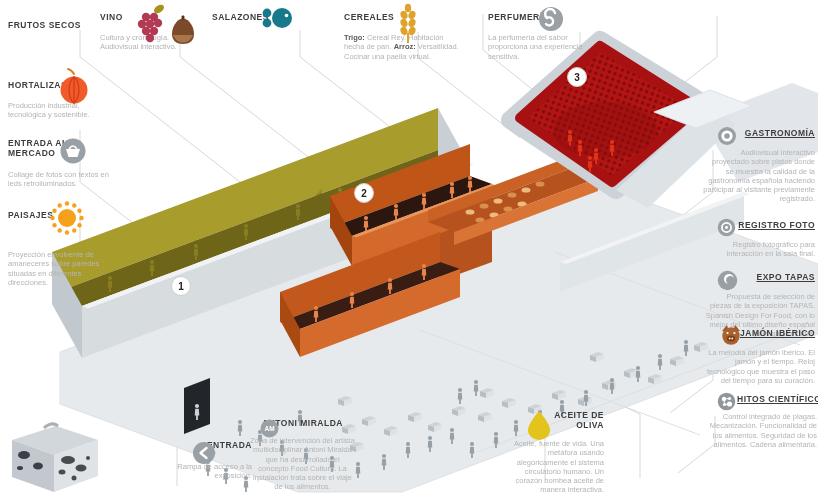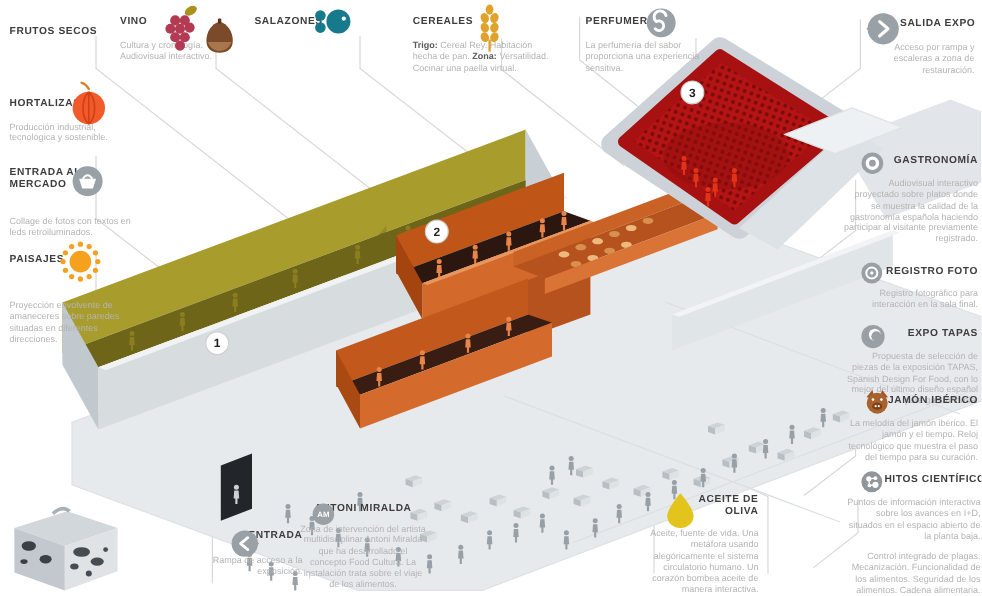--- a/index.html
+++ b/index.html
@@ -5,39 +5,39 @@
   html,body{margin:0;padding:0;background:#fff;}
   #stage{position:relative;width:818px;height:497px;background:#fff;overflow:hidden;
          font-family:"Liberation Sans",sans-serif;}
   #scene{position:absolute;left:0;top:0;}
   .lb{position:absolute;}
   .t{font-size:8.5px;font-weight:bold;letter-spacing:.5px;color:#3d3d3d;line-height:10px;white-space:nowrap;}
   .d{font-size:7.5px;color:#b4b4b4;line-height:9.3px;margin-top:11px;}
   .d b{color:#5a5a5a;font-weight:bold;}
   .ic{position:absolute;display:block;}
   .rc{left:703px;width:112px;text-align:right;}
-  .rc .t{padding-left:34px;margin-top:2px;}
+  .rc .t{padding-left:34px;margin-top:2px;text-decoration:underline;}
   .rc .d{margin-top:10px;}
   .rc .ic{left:14px;top:0;}
   #lb-frutos{left:8px;top:20px;width:150px}    #lb-frutos .d{width:108px}    #lb-frutos .ic{left:158px;top:-7px}
   #lb-vino{left:100px;top:12px}                #lb-vino .d{width:100px}      #lb-vino .ic{left:32px;top:-10px}
   #lb-salazones{left:212px;top:12px}           #lb-salazones .d{width:122px} #lb-salazones .ic{left:47px;top:-7px}
   #lb-cereales{left:344px;top:12px}            #lb-cereales .d{width:116px}  #lb-cereales .ic{left:55px;top:-9px}
   #lb-perfumeria{left:488px;top:12px}          #lb-perfumeria .d{width:98px} #lb-perfumeria .ic{left:49px;top:-7px}
   #lb-salida{left:716px;top:14px;width:96px;text-align:right} #lb-salida .t{padding-left:34px} #lb-salida .ic{left:2px;top:-6px}
   #lb-hortalizas{left:8px;top:80px}            #lb-hortalizas .d{width:106px} #lb-hortalizas .ic{left:47px;top:-13px}
   #lb-mercado{left:8px;top:138px}              #lb-mercado .t{width:66px;white-space:normal}
-                                               #lb-mercado .d{width:102px;margin-top:22px} #lb-mercado .ic{left:50px;top:-1px}
+                                               #lb-mercado .d{width:102px;margin-top:12px} #lb-mercado .ic{left:50px;top:-1px}
   #lb-paisajes{left:8px;top:210px}             #lb-paisajes .d{width:112px;margin-top:30px} #lb-paisajes .ic{left:40px;top:-11px}
   #lb-gastronomia{top:126px}  #lb-registro{top:218px}  #lb-expotapas{top:270px}
   #lb-jamon{top:326px}        #lb-jamon .ic{left:16px;top:-3px}
   #lb-hitos{top:392px;width:114px}  #lb-hitos .d2{margin-top:8px}
   #lb-entrada{left:158px;top:440px;width:94px;text-align:right}  #lb-entrada .ic{left:34px;top:-1px} #lb-entrada .d{margin-top:12px}
   #lb-miralda{left:250px;top:418px;width:105px;text-align:center} #lb-miralda .ic{left:10px;top:1px}  #lb-miralda .d{margin-top:8px}
-  #lb-aceite{left:540px;top:406px;width:92px;text-align:right}   #lb-aceite .ic{left:14px;top:3px}
+  #lb-aceite{left:512px;top:406px;width:92px;text-align:right}   #lb-aceite .ic{left:14px;top:3px}
   #lb-aceite .t,#lb-tortilla .t{display:inline-block;white-space:normal;width:54px;margin-top:4px}
   #lb-aceite .d,#lb-tortilla .d{margin-top:7px}
   #lb-tortilla{left:616px;top:406px;width:92px;text-align:right} #lb-tortilla .ic{left:10px;top:1px}
 </style>
 </head>
 <body>
 
 <div id="stage">
 
 <svg id="scene" width="818" height="497" viewBox="0 0 818 497">
@@ -322,46 +322,35 @@
             <ellipse cx="13" cy="12" rx="3.4" ry="4.2" transform="rotate(22 13 12)"></ellipse>
             <ellipse cx="5" cy="20" rx="3.4" ry="4.2" transform="rotate(-22 5 20)"></ellipse>
             <ellipse cx="13" cy="20" rx="3.4" ry="4.2" transform="rotate(22 13 20)"></ellipse>
             <ellipse cx="5" cy="28" rx="3.4" ry="4.2" transform="rotate(-22 5 28)"></ellipse>
             <ellipse cx="13" cy="28" rx="3.4" ry="4.2" transform="rotate(22 13 28)"></ellipse>
             <rect x="8" y="30" width="2" height="10"></rect>
           </g>
         </svg>
   </span>
   <div class="d">
-    <b>Trigo:</b><span> Cereal Rey. Habitación hecha de pan. </span><b>Zona:</b><span> Versatilidad. Cocinar una paella virtual.</span>
+    <b>Trigo:</b><span> Cereal Rey. Habitación hecha de pan. </span><b>Arroz:</b><span> Versatilidad. Cocinar una paella virtual.</span>
   </div>
 </div>
 
 <div class="lb" id="lb-perfumeria">
   <div class="t">PERFUMERÍA</div>
   <span class="ic">
     <svg width="28" height="28" viewBox="0 0 28 28">
           <circle cx="14" cy="14" r="12" fill="#99a0a6"></circle>
           <path d="M18,8 a5,5 0 1 0 -8,5 a4,4 0 1 1 -1,6" stroke="#fff" stroke-width="2.4" fill="none" stroke-linecap="round"></path>
         </svg>
   </span>
   <div class="d">La perfumería del sabor proporciona una experiencia sensitiva.</div>
 </div>
 
-<div class="lb" id="lb-salida">
-  <span class="ic">
-    <svg width="32" height="32" viewBox="0 0 32 32">
-          <path d="M4,16 L10,11 L10,21 Z" fill="#99a0a6"></path>
-          <circle cx="18" cy="16" r="13" fill="#99a0a6"></circle>
-          <path d="M15,10 L22,16 L15,22" stroke="#fff" stroke-width="2.6" fill="none" stroke-linecap="round" stroke-linejoin="round"></path>
-        </svg>
-  </span>
-  <div class="t">SALIDA EXPO</div>
-  <div class="d">Acceso por rampa y escaleras a zona de restauración.</div>
-</div>
 
 <div class="lb" id="lb-hortalizas">
   <div class="t">HORTALIZAS</div>
   <span class="ic">
     <svg width="38" height="42" viewBox="0 0 38 42">
           <path d="M19,7 C17,3.5 15,2.5 13,2" stroke="#e07b2a" stroke-width="2" fill="none" stroke-linecap="round"></path>
           <circle cx="19" cy="23" r="13.5" fill="#f15b2b"></circle>
           <path d="M19,9.5 C12.5,16 12.5,30 19,36.5 M19,9.5 C25.5,16 25.5,30 19,36.5 M19,9.5 L19,36.5" stroke="#d34016" stroke-width="1.4" fill="none"></path>
         </svg>
   </span>
@@ -466,21 +455,20 @@
             <line x1="7" y1="7" x2="7.5" y2="12.5"></line>
             <line x1="7.5" y1="12.5" x2="12.5" y2="12"></line>
           </g>
           <circle cx="7" cy="7" r="2.2" fill="#fff"></circle>
           <circle cx="12.5" cy="6.5" r="1.6" fill="#fff"></circle>
           <circle cx="7.5" cy="12.5" r="1.6" fill="#fff"></circle>
           <circle cx="12.5" cy="12" r="2.6" fill="#fff"></circle>
         </svg>
   </span>
   <div class="t">HITOS CIENTÍFICOS</div>
-  <div class="d">Puntos de información interactiva sobre los avances en I+D, situados en el espacio abierto de la planta baja.</div>
   <div class="d d2">Control integrado de plagas. Mecanización. Funcionalidad de los alimentos. Seguridad de los alimentos. Cadena alimentaria.</div>
 </div>
 
 <div class="lb" id="lb-entrada">
   <span class="ic">
     <svg width="28" height="28" viewBox="0 0 28 28">
           <path d="M24,14 L19,10 L19,18 Z" fill="#99a0a6"></path>
           <circle cx="12" cy="14" r="11" fill="#99a0a6"></circle>
           <path d="M14.5,9 L8.5,14 L14.5,19" stroke="#fff" stroke-width="2.3" fill="none" stroke-linecap="round" stroke-linejoin="round"></path>
         </svg>

